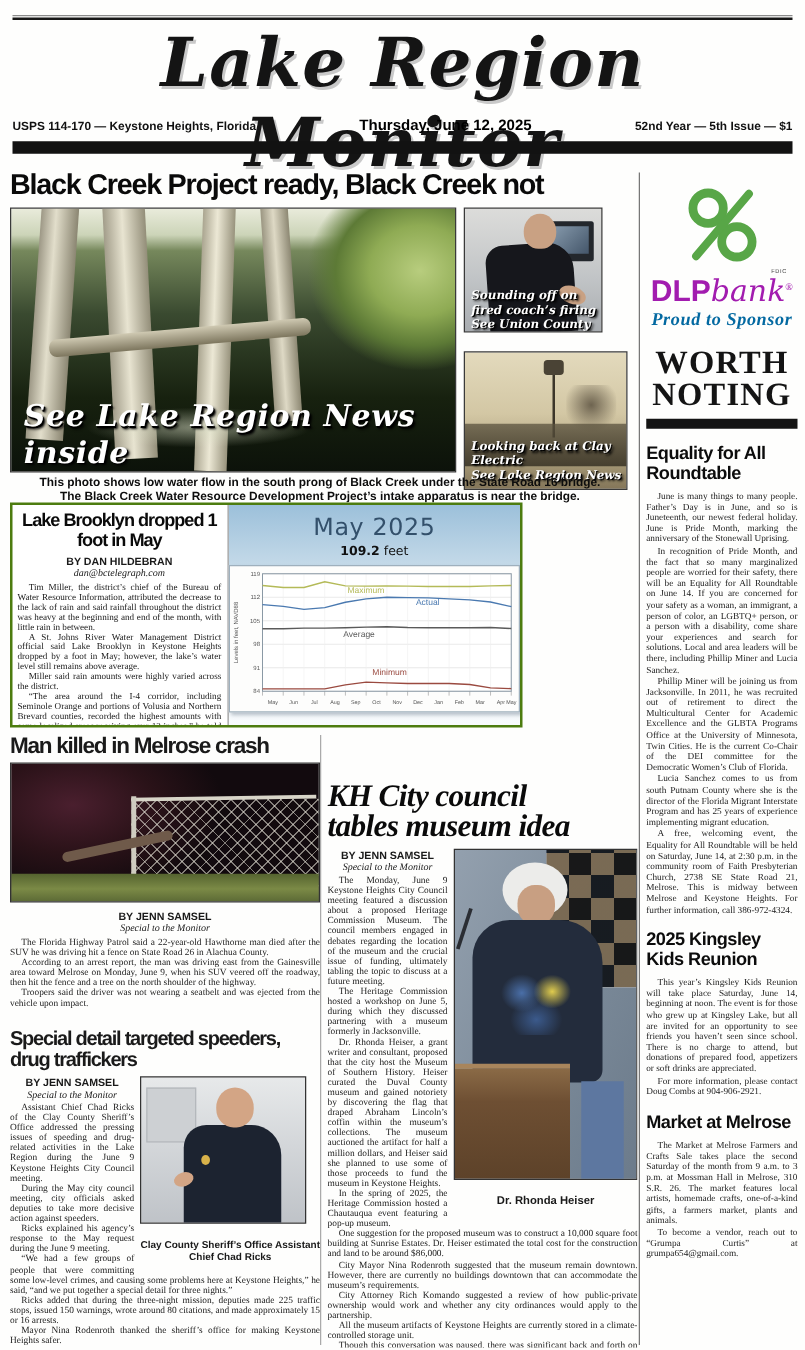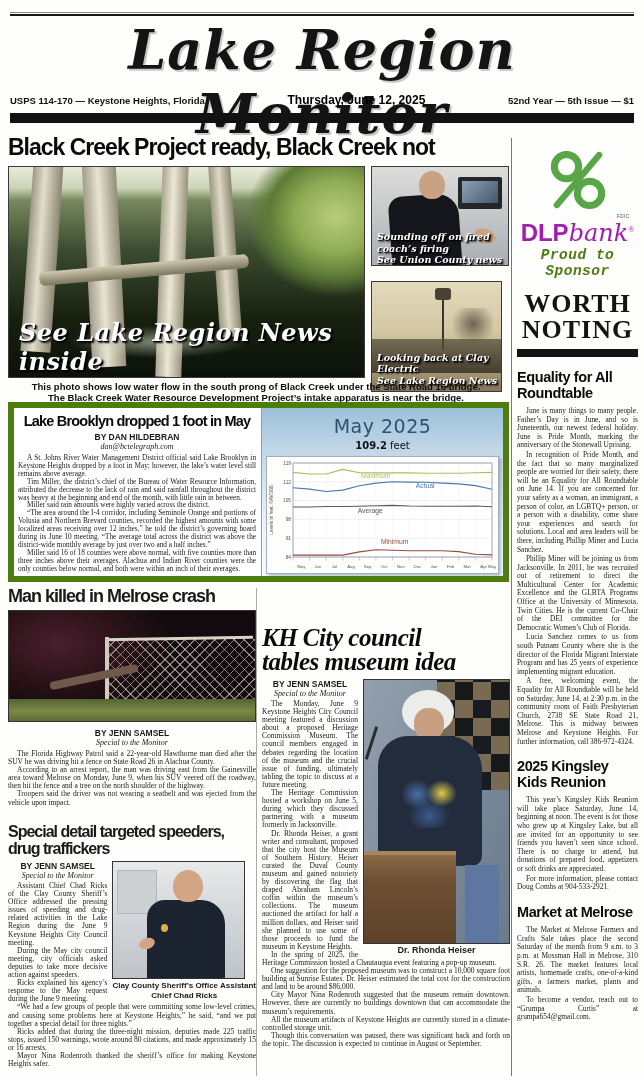--- a/index.html
+++ b/index.html
@@ -25,33 +25,33 @@
   .vdiv-main { position:absolute; left:511px; top:138px; width:1px; height:938px; background:#777; }
   .vdiv-cols { position:absolute; left:256px; top:588px; width:1px; height:488px; background:#aaa; }
 
   
   .lead-headline { position:absolute; left:8px; top:134px; width:502px;
               font-family:"Liberation Sans", sans-serif; font-weight:bold;
               font-size:23px; letter-spacing:-1px; white-space:nowrap; color:#0a0a0a; }
   .photo { border:1px solid #3a3a3a; position:absolute; overflow:hidden; }
   .ph-main { left:8px;  top:166px; width:357px; height:212px; background:
       linear-gradient(180deg,#e9ebdb 0%,#ccd4b8 10%,#76885c 16%,#3a4a30 40%,#17210f 72%,#0c120a 100%); }
-  .ph-side1 { left:371px; top:166px; width:138px; height:100px; background:linear-gradient(180deg,#dcdcda 0%,#c2c5c7 55%,#a8acb0 100%); }
+  .ph-side1 { left:371px; top:166px; width:111px; height:100px; background:linear-gradient(180deg,#dcdcda 0%,#c2c5c7 55%,#a8acb0 100%); }
   .ph-side2 { left:371px; top:281px; width:131px; height:111px; background:
       linear-gradient(180deg,#e3dabd 0%,#d3c7a4 45%,#a79a78 80%,#847659 100%); }
   .overlay-script { position:absolute; color:#ffffff; font-family:"DejaVu Serif", serif;
       font-style:italic; font-weight:bold; text-shadow:1px 1px 0 #000, 2px 2px 2px #000; }
   .ov-main { left:10px; bottom:1px; font-size:24px; letter-spacing:0.5px; }
   .ov-small { font-size:9.5px; line-height:11.5px; left:5px; }
   .lead-caption { position:absolute; left:8px; top:381px; width:496px; text-align:center;
       font-family:"Liberation Sans", sans-serif; font-weight:bold; font-size:9.5px; line-height:11px; color:#0d0d0d; }
 
   
-  .brooklyn-box { position:absolute; left:8px; top:402px; width:501px; height:180px;
-      border:6px solid #4d7c0f; display:flex; overflow:hidden; background:#fff; }
+  .brooklyn-box { position:absolute; left:8px; top:402px; width:410px; height:180px;
+      border:2px solid #4d7c0f; display:flex; overflow:hidden; background:#fff; }
   .brooklyn-left { width:252px; padding:5px 5px 2px 4px; }
   .brooklyn-left h2 { font-family:"Liberation Sans", sans-serif; font-size:14.5px;
       letter-spacing:-0.8px; text-align:center; color:#0a0a0a; }
   .byline  { font-family:"Liberation Sans", sans-serif; font-weight:bold; font-size:8.5px; text-align:center; margin-top:3px; }
   .credit  { font-family:"Liberation Serif", serif; font-style:italic; font-size:8px; text-align:center; }
   .bodytext p { font-size:7.5px; line-height:8.1px; text-align:justify; text-indent:9px; }
   .brooklyn-left .bodytext { margin-top:3px; }
   .brooklyn-left .bodytext p { font-size:7.3px; line-height:7.9px; }
 
   
@@ -66,21 +66,21 @@
   .crash-art { position:absolute; left:8px; top:586px; width:248px; }
   .crash-art h2 { font-family:"Liberation Sans", sans-serif; font-size:18px; letter-spacing:-1px; white-space:nowrap; }
   .ph-crash { position:relative; margin-top:3px; width:248px; height:112px; border:1px solid #333; overflow:hidden;
       background:radial-gradient(120px 70px at 20% 30%, #4a1f2e 0%, #2a1218 55%, #120a0e 100%); }
   .crash-byline { margin-top:6px; }
   .crash-art .bodytext { margin-top:3px; }
 
   .detail-art { position:absolute; left:8px; top:824px; width:248px; height:254px; overflow:hidden; }
   .detail-art h2 { font-family:"Liberation Sans", sans-serif; font-size:16px; line-height:16.5px; letter-spacing:-1px; }
   .fig-right { float:right; margin-left:5px; margin-bottom:2px; }
-  .fig-right .cap { font-family:"Liberation Sans", sans-serif; font-weight:bold; font-size:8px; line-height:9.5px; text-align:center; margin-top:2px; }
+  .fig-right .cap { font-family:"Liberation Sans", sans-serif; font-weight:bold; font-size:8px; line-height:9.5px; text-align:center; margin-top:12px; }
   .ph-sheriff { position:relative; width:133px; height:118px; border:1px solid #333; overflow:hidden;
       background:linear-gradient(180deg,#e7e9ea 0%,#d4d7da 45%,#bfc3c8 100%); }
   .detail-body { margin-top:4px; }
 
   
   .council-art { position:absolute; left:262px; top:586px; width:248px; height:492px; overflow:hidden; }
   .council-art h2 { font-family:"Liberation Serif", serif; font-style:italic; font-weight:bold;
       font-size:25px; line-height:24px; letter-spacing:-0.5px; color:#0a0a0a; }
   .ph-heiser { position:relative; width:147px; height:265px; border:1px solid #333; overflow:hidden;
       background:linear-gradient(115deg,#93a0ae 0%,#7b8a99 55%,#6c7b8b 100%); }
@@ -89,22 +89,22 @@
 
   
   .sidebar { position:absolute; left:517px; top:142px; width:121px; }
   .ad { text-align:center; }
   .ad-logo { margin:6px auto 0 auto; width:64px; height:64px; }
   .ad-fdic { font-family:"Liberation Sans", sans-serif; font-size:4.5px; letter-spacing:0.5px; color:#444; text-align:right; width:104px; margin:2px auto 0 auto; }
   .ad-brand { font-size:24px; line-height:22px; color:#a21caf; }
   .ad-brand .dlp { font-family:"Liberation Sans", sans-serif; font-weight:bold; }
   .ad-brand .bank { font-family:"DejaVu Serif", serif; font-style:italic; }
   .ad-brand .reg { font-size:8px; vertical-align:super; }
-  .ad-tag { font-family:Liberation Mono, monospace; font-style:italic; font-weight:bold;
-      font-size:14.5px; color:#4d7c0f; margin-top:3px; letter-spacing:0.5px; }
+  .ad-tag { font-family:Liberation Serif, serif; font-style:italic; font-weight:bold;
+      font-size:14.5px; color:#0369a1; margin-top:3px; letter-spacing:0.5px; }
   .worth { margin-top:12px; text-align:center; font-family:"Liberation Serif", serif;
       font-weight:bold; font-size:26px; line-height:26px; letter-spacing:1px; color:#141414; }
   .worth-bar { margin-top:6px; height:8px; background:#141414; }
   .sb-art { margin-top:13px; }
   .sb-art h3 { font-family:"Liberation Sans", sans-serif; font-size:14.5px; line-height:15.5px; letter-spacing:-0.4px; color:#0c0c0c; }
   .sb-art .bodytext { margin-top:6px; }
   .sb-art .bodytext p { font-size:7.4px; line-height:8.6px; }
   .sb-art .bodytext p + p { margin-top:1px; }
 
   
@@ -167,22 +167,22 @@
     <div>This photo shows low water flow in the south prong of Black Creek under the State Road 16 bridge.</div>
     <div>The Black Creek Water Resource Development Project’s intake apparatus is near the bridge.</div>
   </div>
 
   <div class="brooklyn-box">
     <div class="brooklyn-left">
       <h2>Lake Brooklyn dropped 1 foot in May</h2>
       <div class="byline">BY DAN HILDEBRAN</div>
       <div class="credit">dan@bctelegraph.com</div>
       <div class="bodytext">
+        <p>Tim Miller, the district’s chief of the Bureau of Water Resource Information, attributed the decrease to the lack of rain and said rainfall throughout the district was heavy at the beginning and end of the month, with little rain in between.</p>
         <p>A St. Johns River Water Management District official said Lake Brooklyn in Keystone Heights dropped by a foot in May; however, the lake’s water level still remains above average.</p>
-        <p>Tim Miller, the district’s chief of the Bureau of Water Resource Information, attributed the decrease to the lack of rain and said rainfall throughout the district was heavy at the beginning and end of the month, with little rain in between.</p>
         <p>Miller said rain amounts were highly varied across the district.</p>
         <p>“The area around the I-4 corridor, including Seminole Orange and portions of Volusia and Northern Brevard counties, recorded the highest amounts with some localized areas receiving over 12 inches,” he told the district’s governing board during its June 10 meeting.  “The average total across the district was above the district-wide monthly average by just over two and a half inches.”</p>
         <p>Miller said 16 of 18 counties were above normal, with five counties more than three inches above their averages. Alachua and Indian River counties were the only counties below normal, and both were within an inch of their averages.</p>
       </div>
     </div>
     <div class="chart-box">
       <div class="chart-title">May 2025</div>
       <div class="chart-sub"><b>109.2</b><span> feet</span></div>
       <div class="chart-panel" id="chart-panel"><svg viewBox="0 0 231 116" width="231" height="116" xmlns="http://www.w3.org/2000/svg">
             <rect x="26" y="6" width="199" height="94" fill="#ffffff" stroke="none"></rect>
@@ -327,20 +327,21 @@
       </figure>
       <div class="byline" style="margin-top:1px;">BY JENN SAMSEL</div>
       <div class="credit">Special to the Monitor</div>
       <div class="bodytext" style="margin-top:2px;">
         <p>The Monday, June 9 Keystone Heights City Council meeting featured a discussion about a proposed Heritage Commission Museum. The council members engaged in debates regarding the location of the museum and the crucial issue of funding, ultimately tabling the topic to discuss at a future meeting.</p>
         <p>The Heritage Commission hosted a workshop on June 5, during which they discussed partnering with a museum formerly in Jacksonville.</p>
         <p>Dr. Rhonda Heiser, a grant writer and consultant, proposed that the city host the Museum of Southern History. Heiser curated the Duval County museum and gained notoriety by discovering the flag that draped Abraham Lincoln’s coffin within the museum’s collections. The museum auctioned the artifact for half a million dollars, and Heiser said she planned to use some of those proceeds to fund the museum in Keystone Heights.</p>
         <p>In the spring of 2025, the Heritage Commission hosted a Chautauqua event featuring a pop-up museum.</p>
         <p>One suggestion for the proposed museum was to construct a 10,000 square foot building at Sunrise Estates. Dr. Heiser estimated the total cost for the construction and land to be around $86,000.</p>
         <p>City Mayor Nina Rodenroth suggested that the museum remain downtown. However, there are currently no buildings downtown that can accommodate the museum’s requirements.</p>
+        <p>City Attorney Rich Komando suggested a review of how public-private ownership would work and whether any city ordinances would apply to the partnership.</p>
         <p>All the museum artifacts of Keystone Heights are currently stored in a climate-controlled storage unit.</p>
         <p>Though this conversation was paused, there was significant back and forth on the topic. The discussion is expected to continue in August or September.</p>
       </div>
     </div>
   </div>
 
   <div class="sidebar">
     <div class="ad">
       <div class="ad-logo">
         <svg viewBox="0 0 100 100" width="64" height="64">
@@ -371,21 +372,21 @@
       </div>
     </div>
 
     <div class="sb-art">
       <h3>
         <div>2025 Kingsley</div>
         <div>Kids Reunion</div>
       </h3>
       <div class="bodytext">
         <p>This year’s Kingsley Kids Reunion will take place Saturday, June 14, beginning at noon. The event is for those who grew up at Kingsley Lake, but all are invited for an opportunity to see friends you haven’t seen since school. There is no charge to attend, but donations of prepared food, appetizers or soft drinks are appreciated.</p>
-        <p>For more information, please contact Doug Combs at 904-533-2921.</p>
+        <p>For more information, please contact Doug Combs at 904-906-2921.</p>
       </div>
     </div>
 
     <div class="sb-art">
       <h3>Market at Melrose</h3>
       <div class="bodytext">
         <p>The Market at Melrose Farmers and Crafts Sale takes place the second Saturday of the month from 9 a.m. to 3 p.m. at Mossman Hall in Melrose, 310 S.R. 26. The market features local artists, homemade crafts, one-of-a-kind gifts, a farmers market, plants and animals.</p>
         <p>To become a vendor, reach out to “Grumpa Curtis” at grumpa654@gmail.com.</p>
       </div>
     </div>

